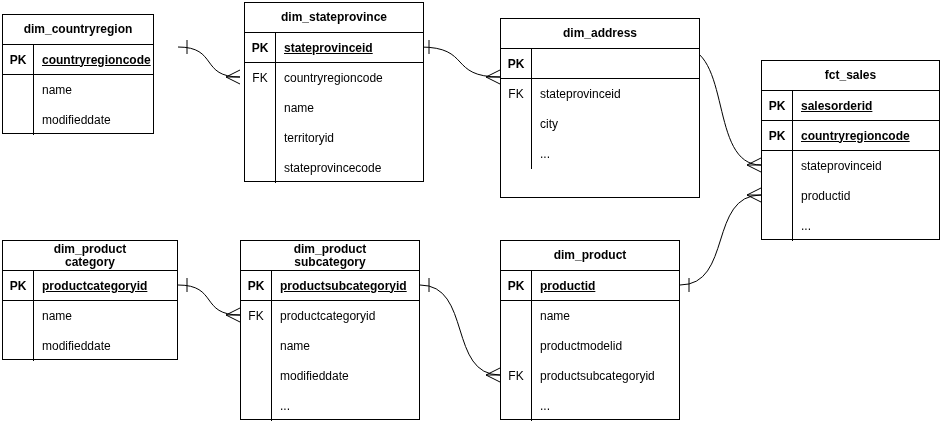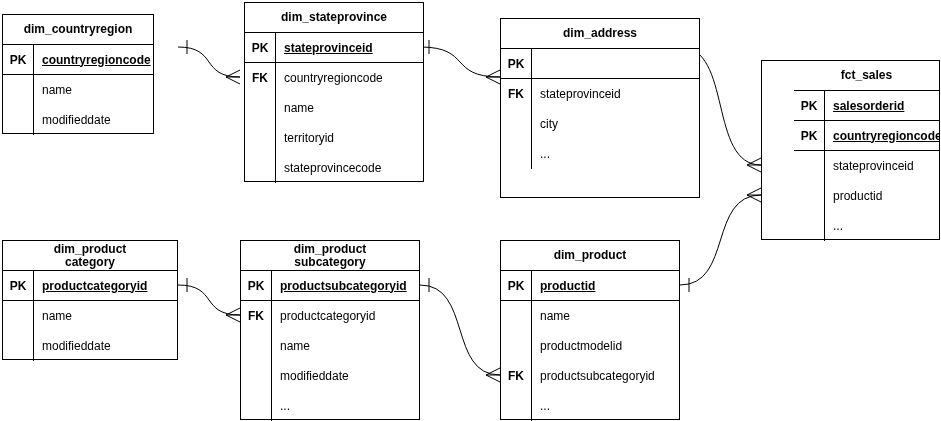--- a/index.html
+++ b/index.html
@@ -28,21 +28,21 @@
     display:flex;align-items:center;justify-content:center;
     font-weight:bold;
     white-space:pre-line;text-align:center;line-height:13px;
   }
   .t-row{display:flex;flex:0 0 30px;height:30px;box-sizing:border-box;}
   .t-row.pk{border-bottom:1px solid #000000;}
   .t-key{
     flex:0 0 31px;width:31px;
     border-right:1px solid #000000;
     box-sizing:border-box;
-    display:flex;align-items:center;justify-content:center;font-weight:bold;
+    display:flex;align-items:center;justify-content:center;
   }
   .t-key.bold{font-weight:bold;}
   .t-label{flex:1;display:flex;align-items:center;padding-left:8px;overflow:hidden;}
   .pk .t-label{font-weight:bold;text-decoration:underline;}
 </style>
 </head>
 <body>
 
 <div id="canvas" style="background: rgb(255, 255, 255); --line: #000000; color: rgb(0, 0, 0);">
   <svg id="edges" xmlns="http://www.w3.org/2000/svg">
@@ -126,21 +126,21 @@
       </div>
       <div class="t-row">
         <div class="t-key"></div>
         <div class="t-label">city</div>
       </div>
       <div class="t-row">
         <div class="t-key"></div>
         <div class="t-label">...</div>
       </div>
     </div>
-    <div class="table" style="left: 761px; top: 60px; width: 179px; height: 180px; padding-left: 32px;">
+    <div class="table" style="left: 761px; top: 60px; width: 179px; height: 180px;">
       <div class="t-title">fct_sales</div>
       <div class="t-row pk">
         <div class="t-key bold">PK</div>
         <div class="t-label">salesorderid</div>
       </div>
       <div class="t-row pk">
         <div class="t-key bold">PK</div>
         <div class="t-label">countryregioncode</div>
       </div>
       <div class="t-row">

